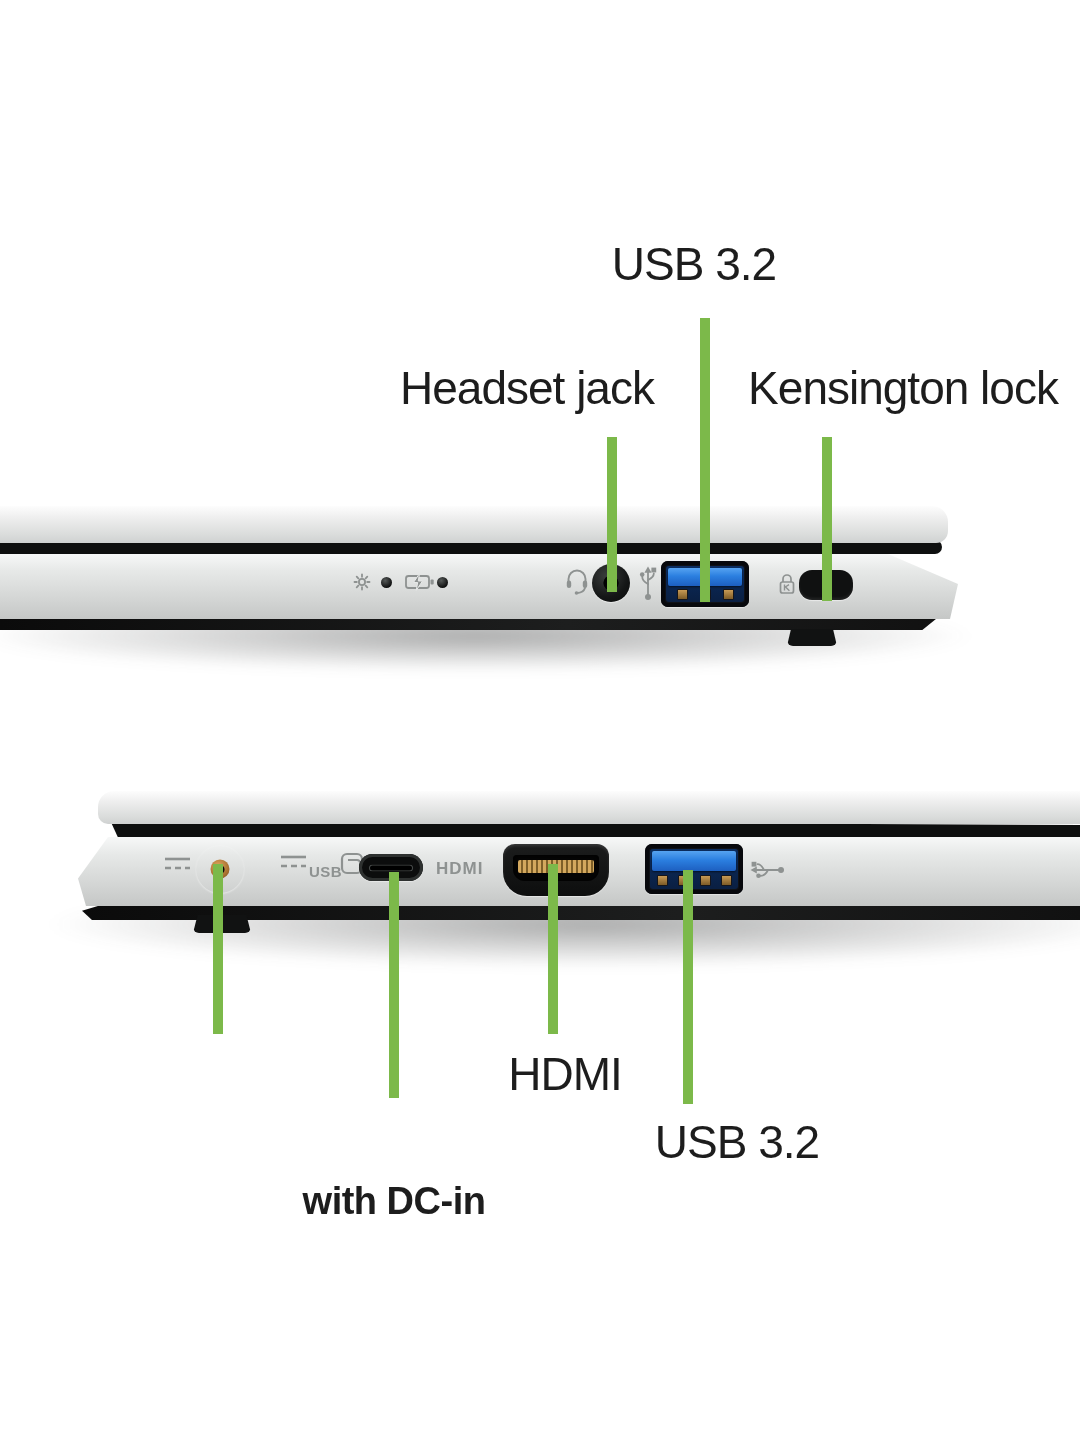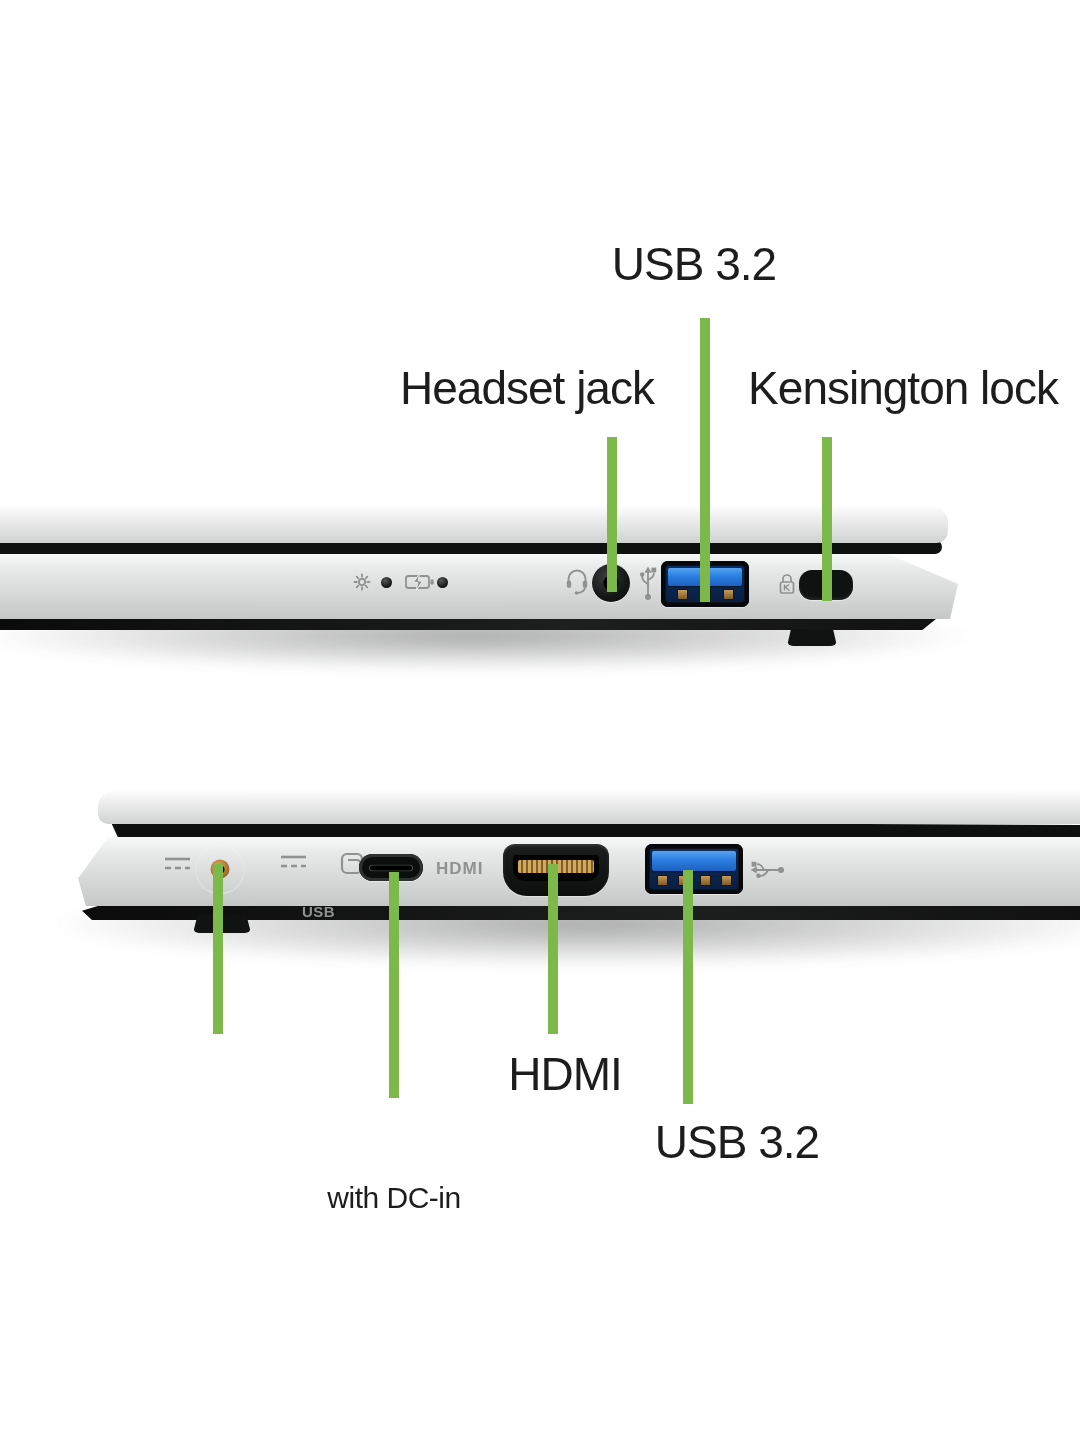--- a/index.html
+++ b/index.html
@@ -6,21 +6,21 @@
   .stage{
     position:relative;width:1080px;height:1440px;background:#ffffff;overflow:hidden;
     font-family:"Liberation Sans", sans-serif;
   }
   
   .label{
     position:absolute;transform:translateX(-50%);
     font-size:46px;font-weight:500;color:#1d1d1d;letter-spacing:-1px;
     white-space:nowrap;z-index:40;line-height:1.05;
   }
-  .label.small{font-size:30px;font-weight:400;letter-spacing:-0.5px;}
+  .label.small{font-size:38px;font-weight:700;letter-spacing:-0.5px;}
   
   .cline{position:absolute;width:10px;background:#7cb94a;z-index:30;}
   
   .lid{position:absolute;background:linear-gradient(180deg,#fdfdfd 0%,#efefef 30%,#dadcdb 78%,#cfd1d1 100%);z-index:6;}
   .hinge{position:absolute;background:#0e0f0f;z-index:5;}
   .lbody{position:absolute;background:linear-gradient(180deg,#f7f8f8 0%,#e7e9e8 25%,#d3d5d4 70%,#c5c7c6 100%);z-index:7;}
   .base{position:absolute;background:linear-gradient(90deg,#0b0b0b,#1d1e1e 60%,#111);z-index:6;}
   .foot{position:absolute;background:#111212;z-index:6;clip-path:polygon(8% 0,92% 0,100% 100%,0 100%);border-radius:0 0 6px 6px;}
   .soft-shadow{position:absolute;background:radial-gradient(ellipse at 50% 38%,rgba(45,47,47,.40),rgba(45,47,47,0) 70%);filter:blur(6px);z-index:1;}
   
@@ -163,21 +163,21 @@
           <div class="pin-hole"></div>
         </div>
     </div>
 
     <svg class="icon" style="left:279px;top:854px;" width="30" height="16" viewBox="0 0 30 16">
       <g stroke="#8e9291" stroke-width="2.6" fill="none">
         <line x1="2" y1="3" x2="27" y2="3"></line>
         <path d="M2 12 h6 M12 12 h6 M22 12 h5"></path>
       </g>
     </svg>
-    <div class="engraving" style="left:302px;top:863px;font-size:15px;letter-spacing:.5px;margin-top:40px;">USB</div>
+    <div class="engraving" style="left:309px;top:863px;font-size:15px;letter-spacing:.5px;">USB</div>
     <svg class="icon" style="left:338px;top:849px;" width="28" height="28" viewBox="0 0 28 28">
       <rect x="4" y="5" width="20" height="19" rx="5" fill="none" stroke="#8e9291" stroke-width="2.2"></rect>
       <path d="M10 11 h9 a3 3 0 0 1 3 3 v6" fill="none" stroke="#8e9291" stroke-width="1.8"></path>
     </svg>
     <div class="usb-c-port" style="left:359px;top:854px;">
       <div class="slot"></div>
     </div>
 
     <div class="engraving" style="left:436px;top:859px;font-size:17px;letter-spacing:1px;">HDMI</div>
     <div class="hdmi-port" style="left:503px;top:844px;">

